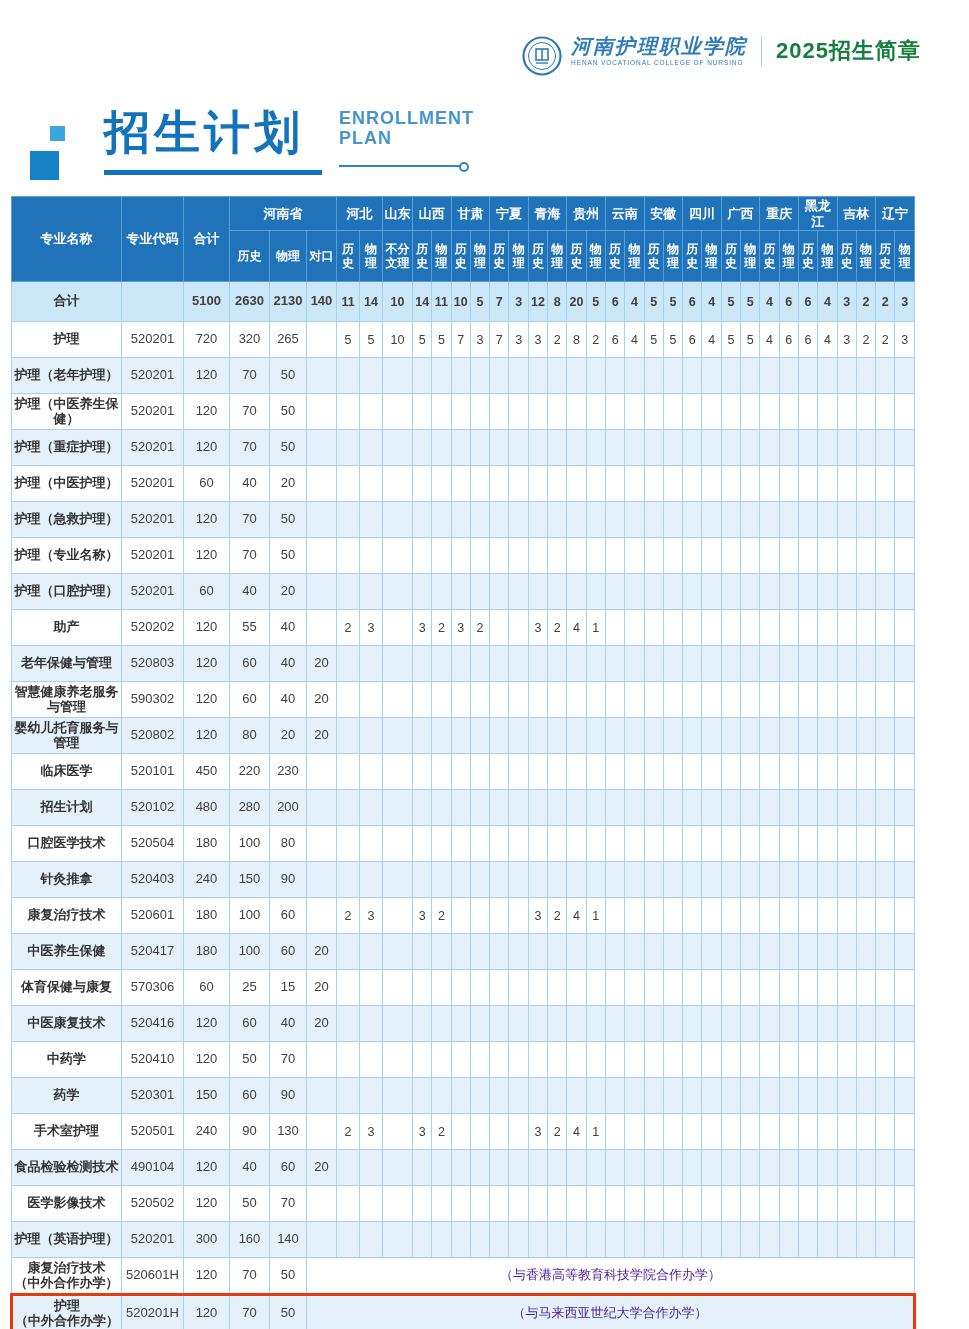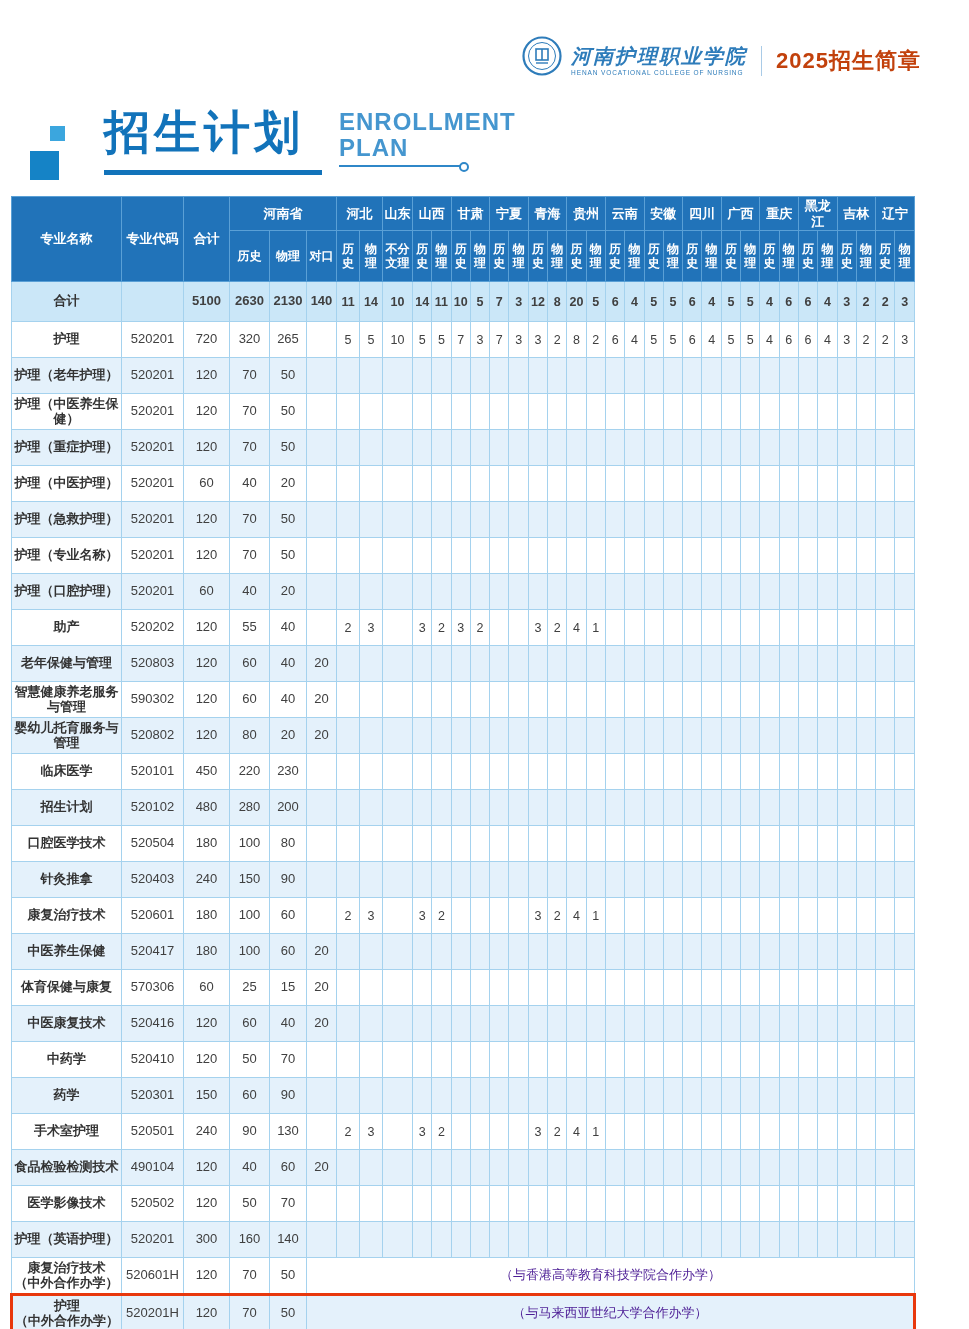--- a/index.html
+++ b/index.html
@@ -2,36 +2,36 @@
 <html><head>
 <meta charset="utf-8">
 <style>
   html,body { margin:0; padding:0; }
   body {
     width:969px; height:1329px; background:#ffffff; overflow:hidden;
     font-family:"Liberation Sans","DejaVu Sans",sans-serif;
     -webkit-font-smoothing:antialiased;
   }
   
-  .brandbar { position:absolute; top:36px; right:48px; display:flex; align-items:flex-end; }
+  .brandbar { position:absolute; top:36px; right:48px; display:flex; align-items:flex-start; }
   .seal { width:40px; height:40px; margin-right:9px; }
   .brand-text { display:flex; flex-direction:column; line-height:1; }
   .brand-cn { font-size:20px; font-weight:bold; color:#2e7cba; letter-spacing:2px;
               font-family:"Liberation Serif","DejaVu Serif",serif; font-style:italic; }
   .brand-en { font-size:6.5px; color:#2e7cba; letter-spacing:0.9px; margin-top:4px; }
   .brand-divider { width:1px; height:30px; background:#a9cbe7; margin:0 14px; }
-  .brochure { font-size:22px; font-weight:bold; color:#c2410c; letter-spacing:1px; }
+  .brochure { font-size:22px; font-weight:bold; color:#15803d; letter-spacing:1px; }
   
   .title-area { position:absolute; left:0; top:96px; width:969px; height:100px;margin-left:19px; }
   .sq-small { position:absolute; left:31px; top:30px; width:15px; height:15px; background:#3ba6de; }
   .sq-big   { position:absolute; left:11px; top:55px; width:29px; height:29px; background:#1583c6; }
   .title-cn { position:absolute; left:85px; top:6px; font-size:46px; font-weight:bold;
               color:#1273ba; letter-spacing:4px; }
   .title-underline { position:absolute; left:85px; top:74px; width:218px; height:5px; background:#1273ba; }
-  .title-en { position:absolute; left:320px; top:13px; font-size:24px; font-weight:bold;
+  .title-en { position:absolute; left:320px; top:13px; font-size:18px; font-weight:bold;
               color:#4596cf; line-height:1.1; letter-spacing:1px; }
   .en-line { position:absolute; left:320px; top:69px; width:122px; height:2px; background:#2f87c8; }
   .en-line .dot { position:absolute; right:-8px; top:-3px; width:6px; height:6px; border:2px solid #2f87c8;
                   border-radius:50%; background:#fff; }
   
   .tablewrap { position:absolute; left:10px; top:196px; }
   table { border-collapse:collapse; table-layout:fixed; width:906px; }
   th, td { text-align:center; vertical-align:middle; padding:1px; overflow:hidden; }
   thead th {
     background:#2173b9; color:#ffffff; font-weight:bold;

